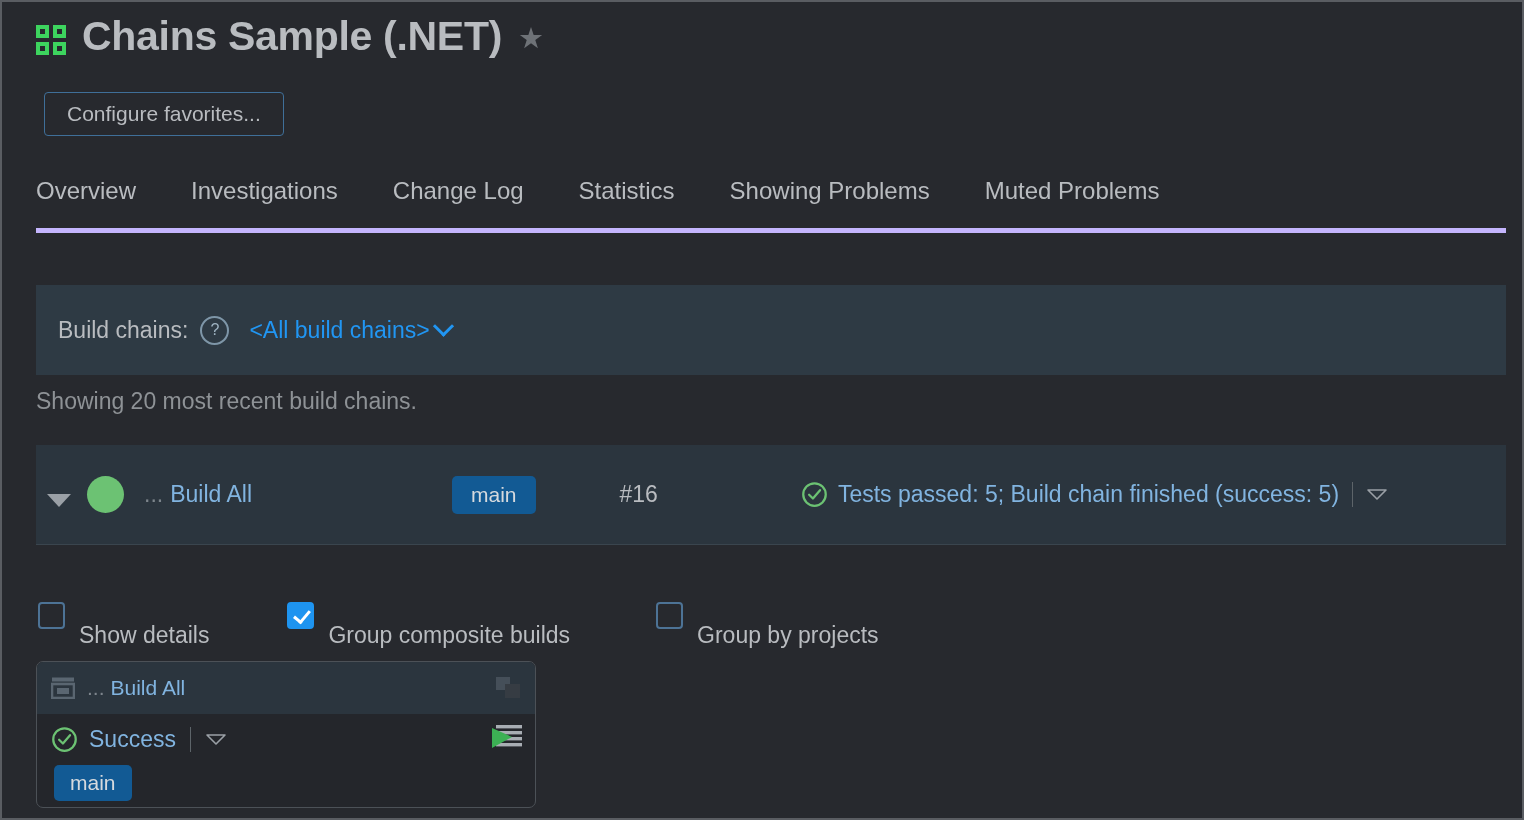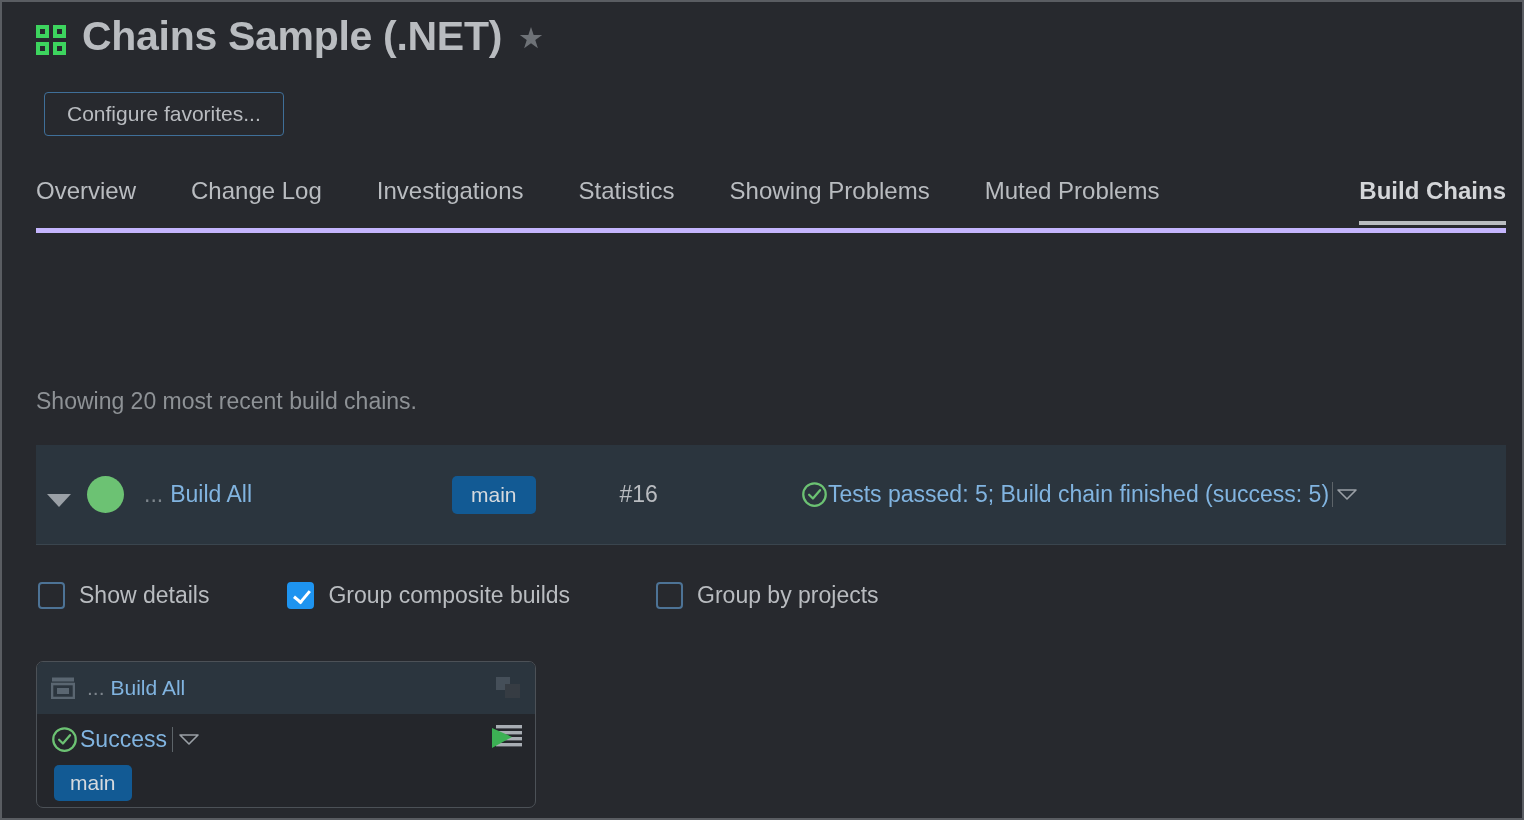--- a/index.html
+++ b/index.html
@@ -235,20 +235,21 @@
   .build-num {
     font-size: 23px;
     color: #b9bcc0;
     margin-left: 84px;
     white-space: nowrap;
   }
   .status-group {
     display: flex;
     align-items: center;
     margin-left: 143px;
+    gap: 10px;
   }
   .check-circle {
     width: 27px;
     height: 27px;
     flex: none;
   }
   .status-text {
     font-size: 23px;
     color: #81b4e0;
     white-space: nowrap;
@@ -304,20 +305,21 @@
     height: 13px;
     border-right: 3px solid #ffffff;
     border-bottom: 3px solid #ffffff;
     transform: rotate(40deg);
   }
   .cb-label {
     font-size: 23px;
     color: #b9bcc0;
     margin-left: 14px;
     white-space: nowrap;
+    margin-top: 40px;
   }
   .cb-gap1 { width: 78px; }
   .cb-gap2 { width: 86px; }
 
   
   .build-card {
     position: absolute;
     left: 34px;
     top: 659px;
     width: 500px;
@@ -356,21 +358,21 @@
     flex: none;
     cursor: pointer;
   }
   .card-body {
     position: relative;
     padding: 12px 14px 0 14px;
   }
   .card-status-line {
     display: flex;
     align-items: center;
-    gap: 2px;
+    gap: 11px;
   }
   .card-status-text {
     font-size: 23px;
     color: #81b4e0;
     cursor: pointer;
   }
   .card-branch {
     display: inline-block;
     background: #125a94;
     color: #d6dade;
@@ -403,29 +405,36 @@
         <i></i>
     </div>
     <div class="proj-title">Chains Sample (.NET)</div>
     <div class="star-icon">★</div>
   </div>
 
   <button class="fav-btn">Configure favorites...</button>
 
   <div class="tabs">
     <div class="tab">Overview</div>
+    <div class="tab">Investigations</div>
     <div class="tab">Change Log</div>
-    <div class="tab">Investigations</div>
     <div class="tab">Statistics</div>
     <div class="tab">Showing Problems</div>
     <div class="tab">Muted Problems</div>
     <div class="tab-spacer"></div>
-    <div class="tab active">Build Chains</div>
   </div>
 
+  <div class="chains-bar">
+    <span class="chains-label">Build chains:</span>
+    <span class="help-icon">?</span>
+    <span class="chains-select">
+      <span class="chains-select-text">&lt;All build chains&gt;</span>
+      <span class="chev"></span>
+    </span>
+  </div>
 
   <div class="showing">Showing 20 most recent build chains.</div>
 
   <div class="chain-row">
     <div class="tri-down"></div>
     <div class="green-dot"></div>
     <span class="dots-prefix">...</span>
     <span class="chain-name">Build All</span>
     <span class="branch-tag">main</span>
     <span class="build-num">#16</span>

